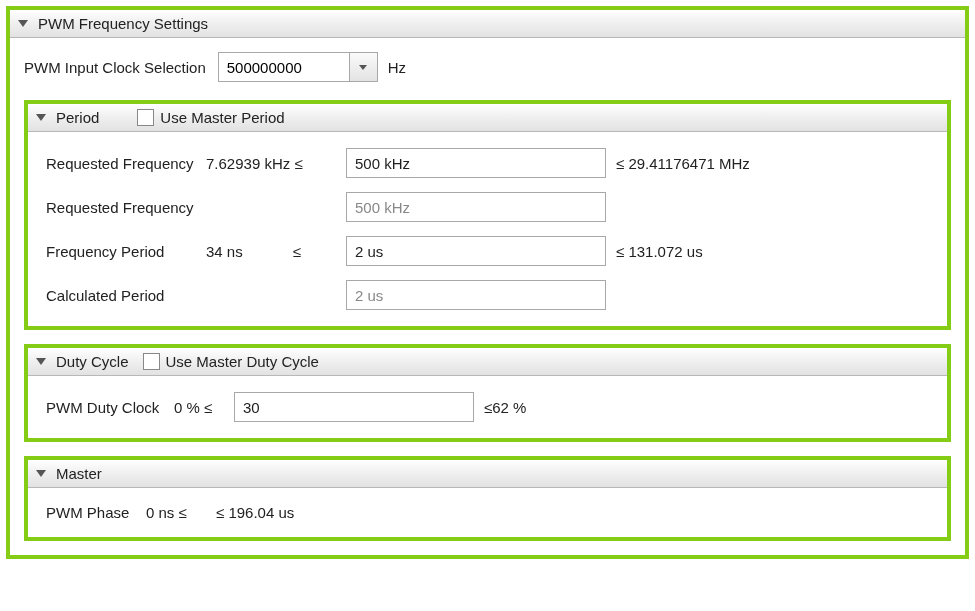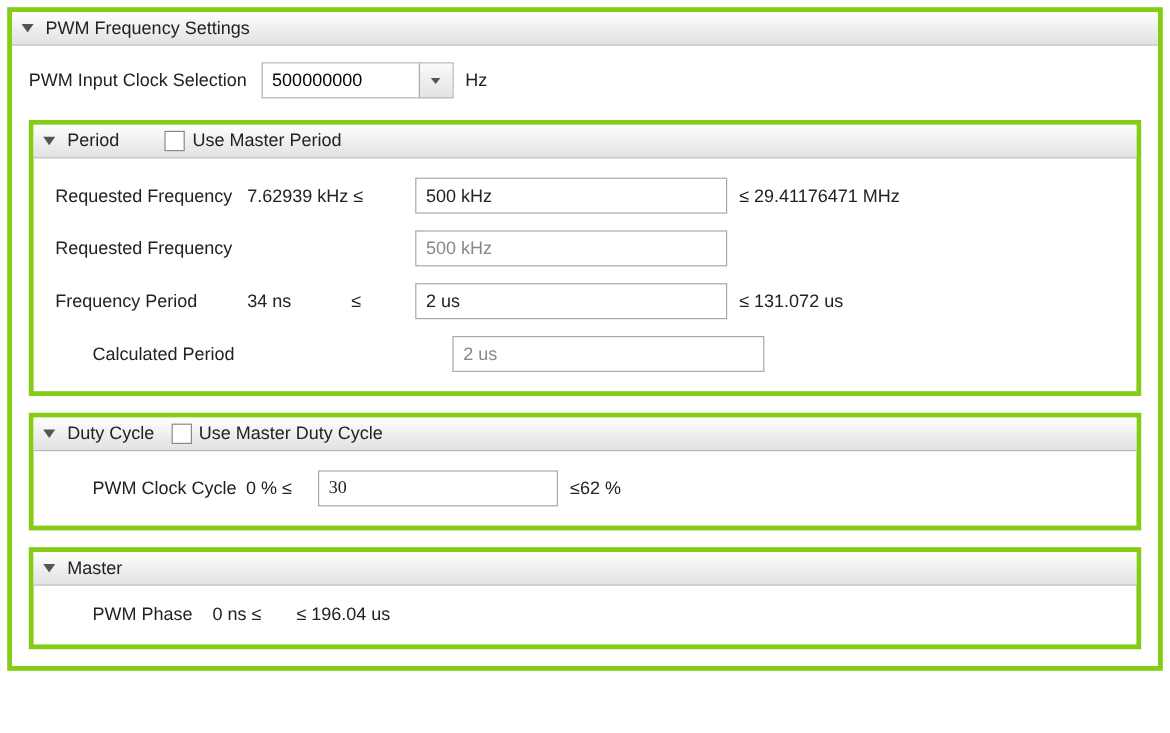--- a/index.html
+++ b/index.html
@@ -43,21 +43,21 @@
     border-right: 4px solid transparent;
     border-top: 5px solid #555;
     margin: 0 auto;
   }
   .panel-body { padding: 16px 18px; }
   .row {
     display: flex;
     align-items: center;
     margin-bottom: 14px;
   }
-  .row:last-child { margin-bottom: 0; margin-left: 31px; }
+  .row:last-child { margin-bottom: 0; }
   .label-col { width: 160px; }
   .min-col   { width: 140px; text-align: left; white-space: nowrap; }
   .max-col   { padding-left: 10px; white-space: nowrap; }
   input[type=text].field {
     height: 30px;
     border: 1px solid #a8a8a8;
     padding: 3px 8px;
     font: inherit;
     background: #fff;
     color: #222;
@@ -157,23 +157,23 @@
       <div class="panel-header">
         <span class="tri"></span>
         <span class="title">Duty Cycle</span>
         <span class="hdr-check" style="margin-left:6px;align-items:flex-end;">
           <span class="checkbox"></span>
           <span>Use Master Duty Cycle</span>
         </span>
       </div>
       <div class="panel-body">
         <div class="row">
-          <span style="width:128px;">PWM Clock Cycle</span>
+          <span style="width:128px;">PWM Duty Clock</span>
           <span style="width:60px;">0 %  ≤</span>
-          <input type="text" class="field" style="width: 200px; font-family: Liberation Serif, serif;" value="30">
+          <input type="text" class="field" style="width: 240px;" value="30">
           <span class="max-col">≤62 %</span>
         </div>
       </div>
     </div>
 
     <div class="panel panel-inner">
       <div class="panel-header">
         <span class="tri"></span>
         <span class="title">Master</span>
       </div>

